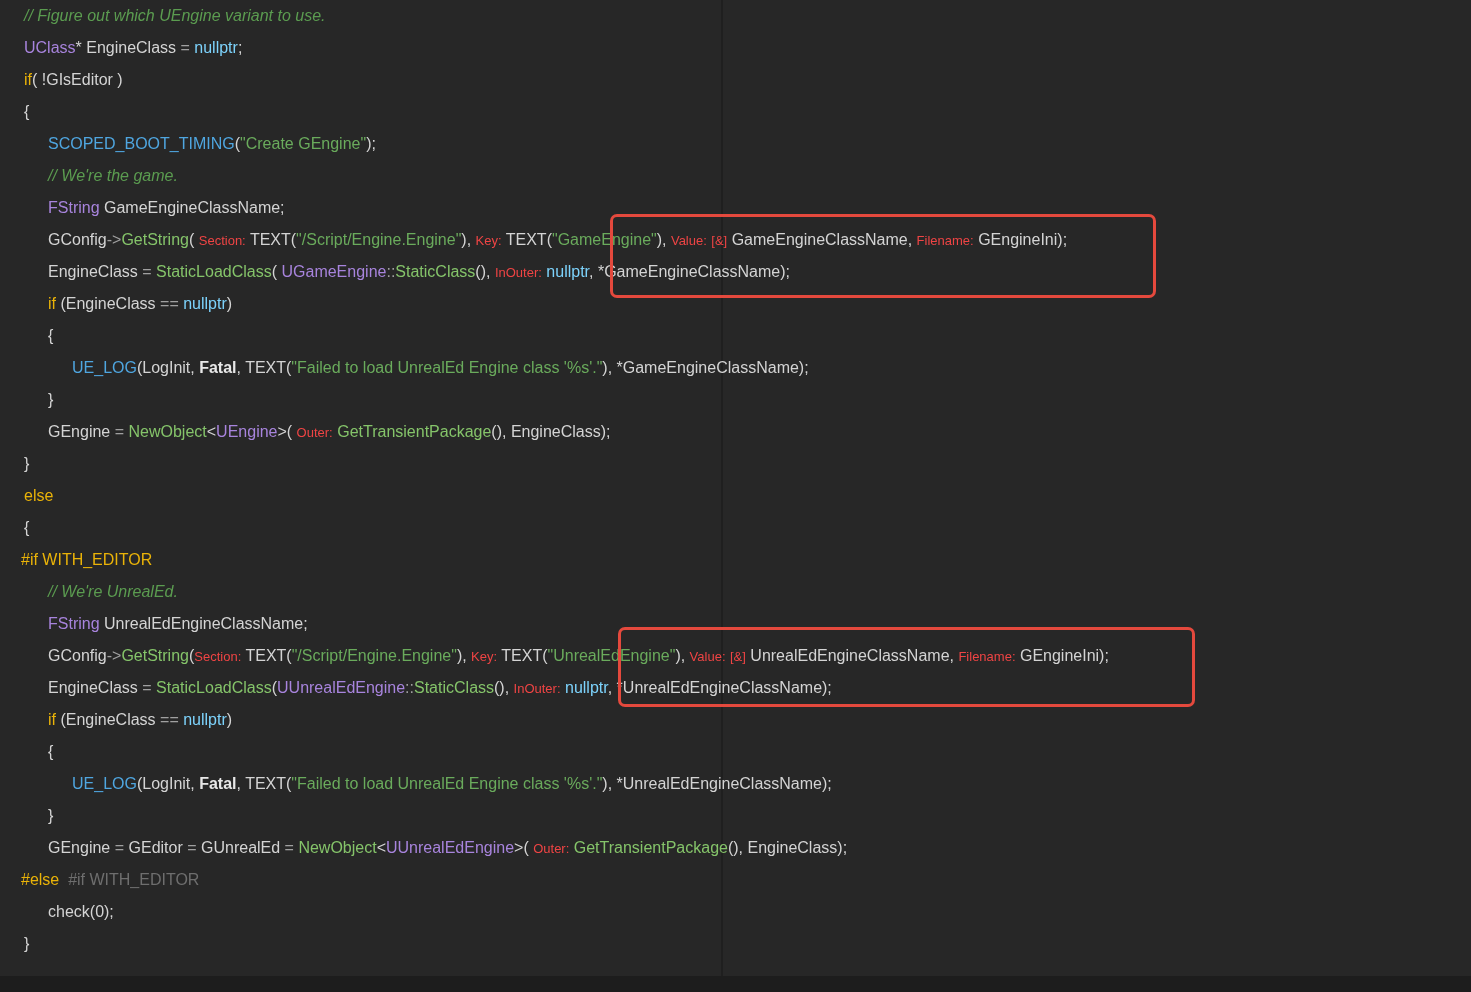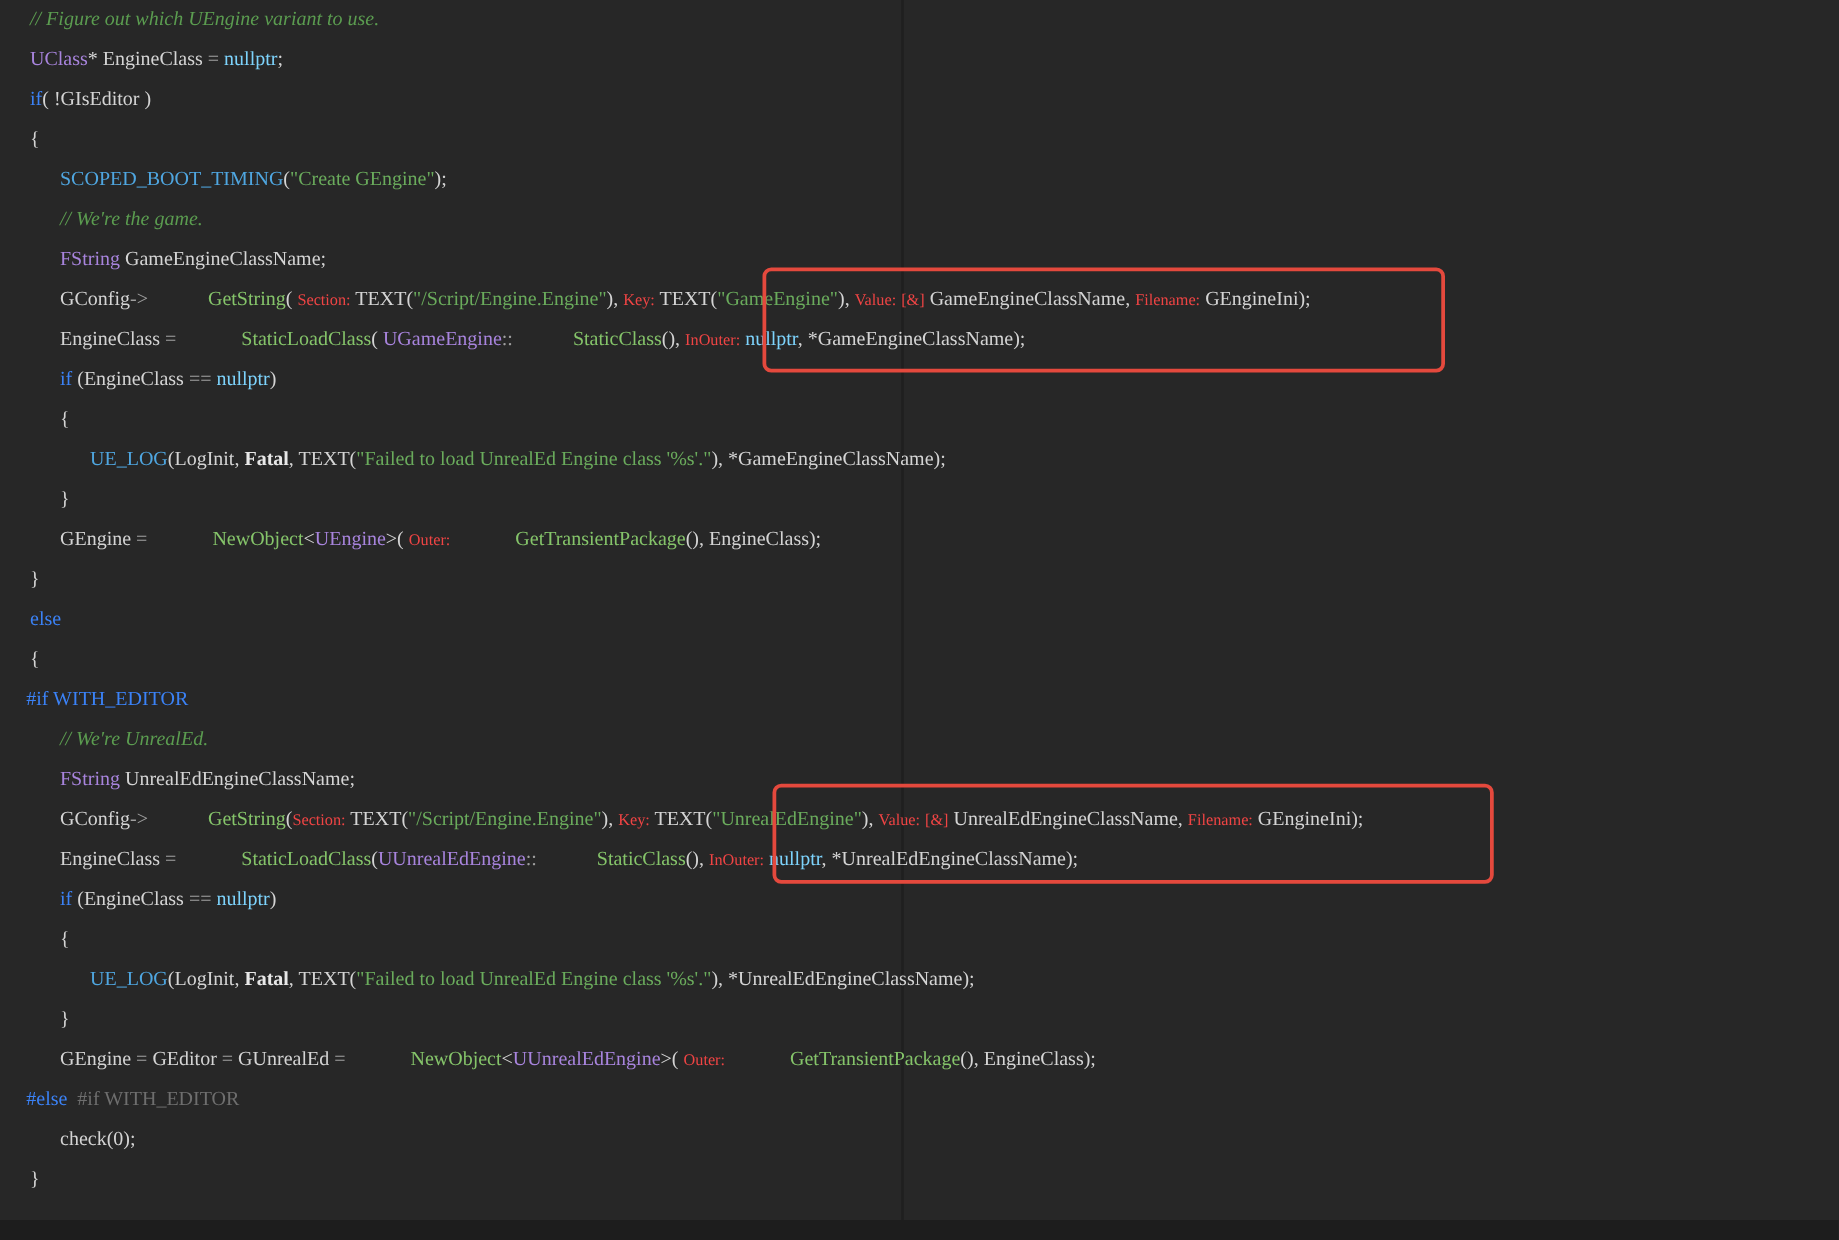--- a/index.html
+++ b/index.html
@@ -6,21 +6,21 @@
     margin: 0;
     padding: 0;
     background: #272727;
   }
   #screen {
     position: relative;
     width: 1471px;
     height: 992px;
     overflow: hidden;
     background: #272727;
-    font-family: Liberation Serif, serif;
+    font-family: Liberation Sans, sans-serif;
     font-size: 16px;
     color: #d4d4d4;
   }
   #guide-line {
     position: absolute;
     top: 0;
     bottom: 0;
     width: 2px;
     background: #1f1f1f;
     z-index: 0;
@@ -46,23 +46,23 @@
   }
   .ind0 { padding-left: 21px; }
   .ind1 { padding-left: 24px; }
   .ind2 { padding-left: 48px; }
   .ind3 { padding-left: 72px; }
   .tk-t { color: #d4d4d4; }                      
   .tk-o { color: #a0a0a0; }                      
   .tk-c { color: #5b9c50; font-style: italic; }  
   .tk-s { color: #6aab5c; }                      
   .tk-y { color: #a884dd; }                      
-  .tk-k { color: #3b82f6; text-align: right; }                      
+  .tk-k { color: #eab308; text-align: right; }                      
   .tk-p { color: #7dd3fc; }                      
-  .tk-f { color: #85c46a; margin-left: 48px; }                      
+  .tk-f { color: #85c46a; }                      
   .tk-m { color: #4fa6e0; }                      
   .tk-b { color: #e8e8e8; font-weight: bold; }   
   .tk-n { color: #d4d4d4; }                      
   .tk-h { color: #ef4444; font-size: 13px; }     
   .tk-d { color: #6e6e6e; }                      
   #annotation-layer {
     position: absolute;
     inset: 0;
     z-index: 2;
     pointer-events: none;

